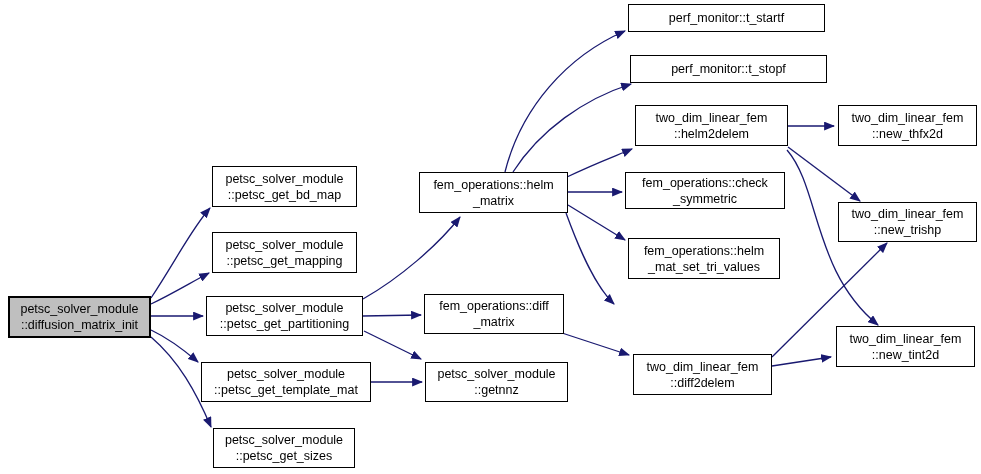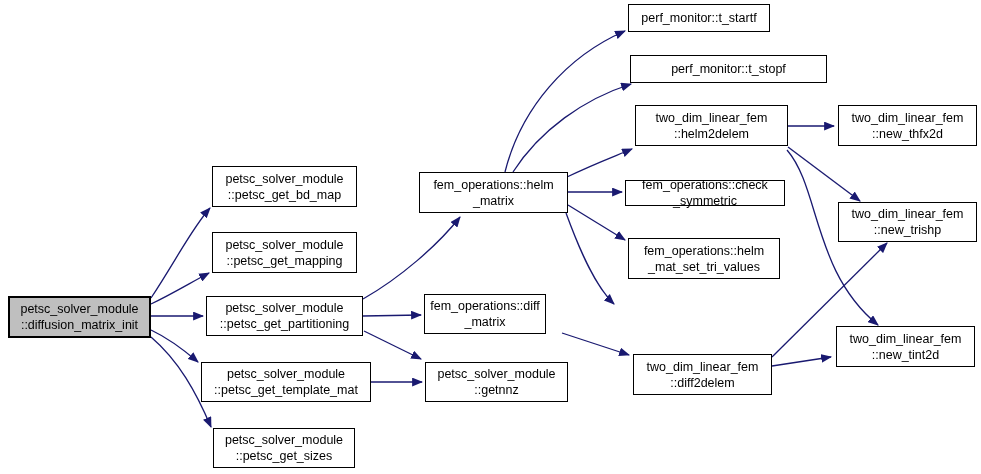--- a/index.html
+++ b/index.html
@@ -100,40 +100,40 @@
     </div>
   <div class="node" style="left:213px;top:428px;width:142px;height:40px">
       <span class="lbl">petsc_solver_module
 ::petsc_get_sizes</span>
     </div>
 
   <div class="node" style="left:419px;top:172px;width:149px;height:41px">
       <span class="lbl">fem_operations::helm
 _matrix</span>
     </div>
-  <div class="node" style="left:424px;top:294px;width:122px;height:40px">
+  <div class="node" style="left:424px;top:294px;width:140px;height:40px">
       <span class="lbl">fem_operations::diff
 _matrix</span>
     </div>
   <div class="node" style="left:425px;top:362px;width:143px;height:40px">
       <span class="lbl">petsc_solver_module
 ::getnnz</span>
     </div>
 
-  <div class="node" style="left:628px;top:4px;width:142px;height:28px">
+  <div class="node" style="left:628px;top:4px;width:197px;height:28px">
       <span class="lbl">perf_monitor::t_startf</span>
     </div>
   <div class="node" style="left:630px;top:55px;width:197px;height:28px">
       <span class="lbl">perf_monitor::t_stopf</span>
     </div>
   <div class="node" style="left:635px;top:105px;width:153px;height:41px">
       <span class="lbl">two_dim_linear_fem
 ::helm2delem</span>
     </div>
-  <div class="node" style="left:625px;top:180px;width:160px;height:26px">
+  <div class="node" style="left:625px;top:172px;width:160px;height:37px">
       <span class="lbl">fem_operations::check
 _symmetric</span>
     </div>
   <div class="node" style="left:628px;top:238px;width:152px;height:41px">
       <span class="lbl">fem_operations::helm
 _mat_set_tri_values</span>
     </div>
   <div class="node" style="left:633px;top:354px;width:139px;height:41px">
       <span class="lbl">two_dim_linear_fem
 ::diff2delem</span>

